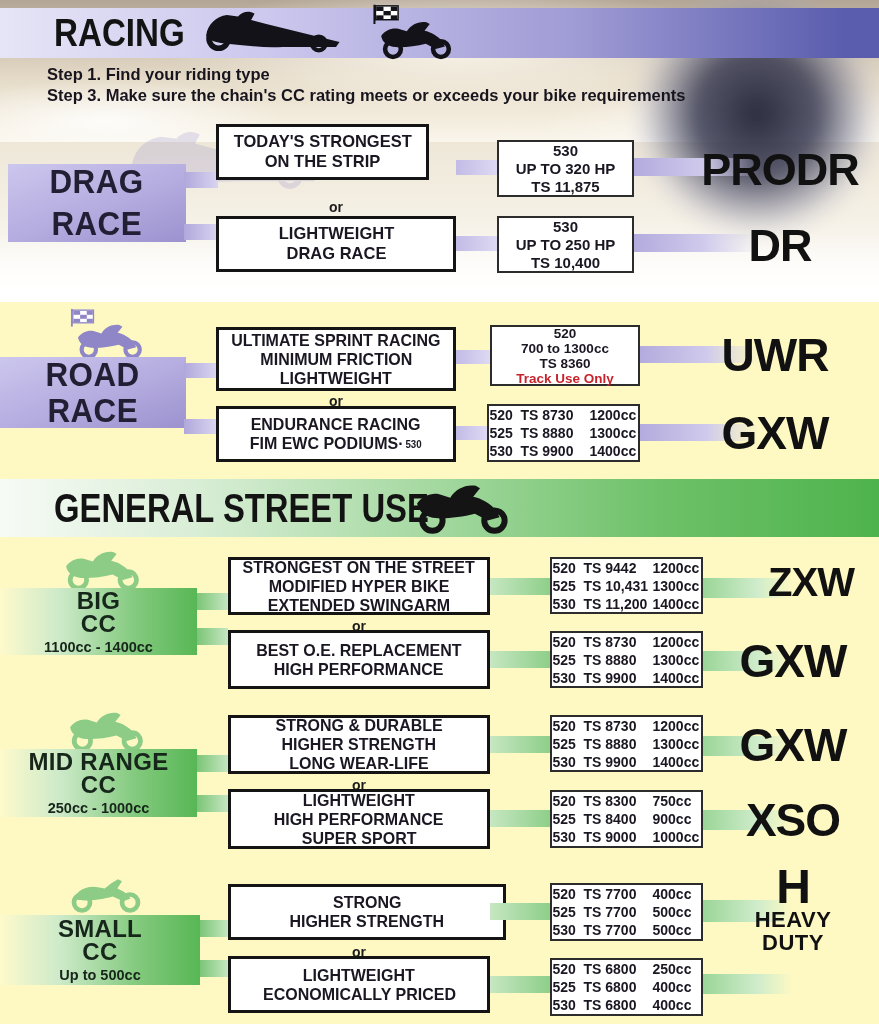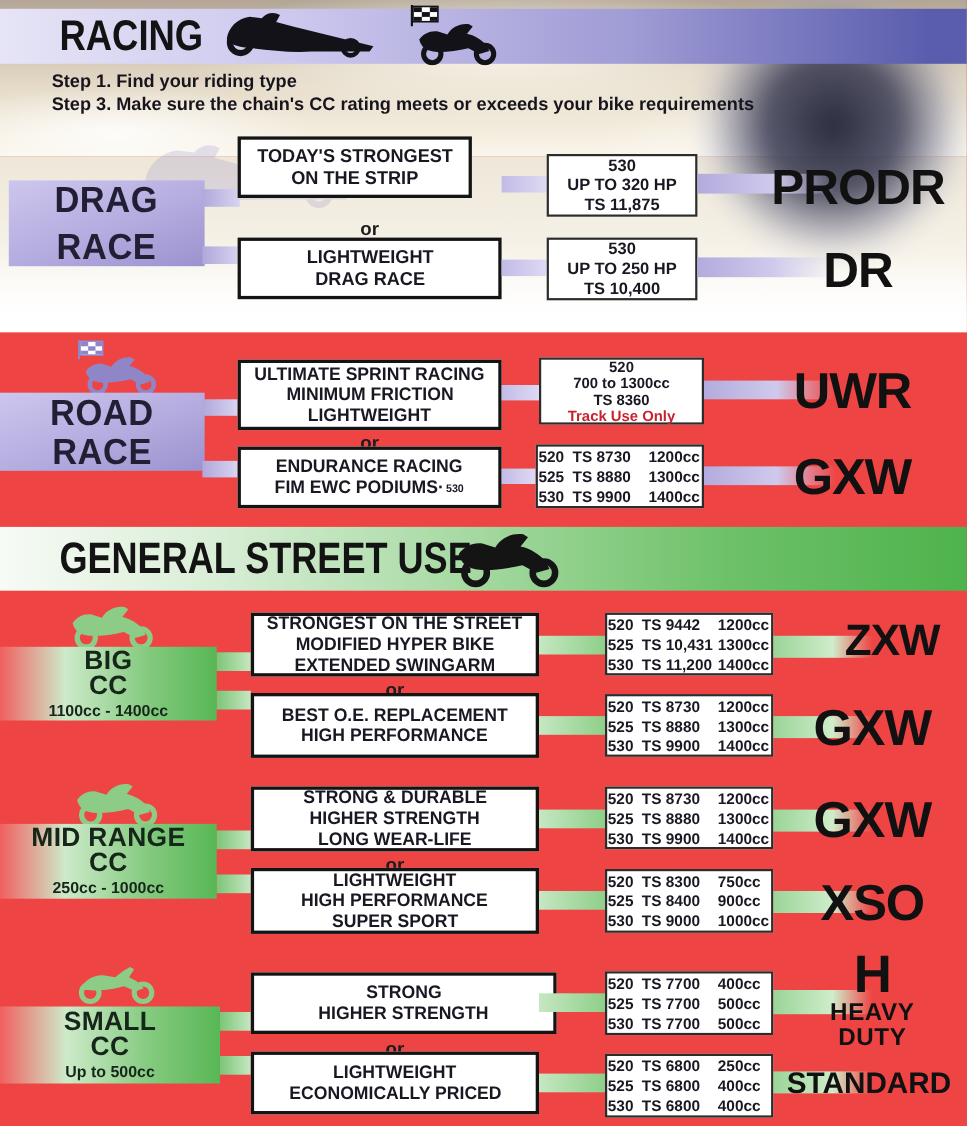--- a/index.html
+++ b/index.html
@@ -1,16 +1,16 @@
 <!DOCTYPE html>
 <html><head>
 <meta charset="utf-8">
 <style>
   html,body{margin:0;padding:0;background:#888;}
-  .canvas{position:relative;width:879px;height:1024px;background:#ef4444;overflow:hidden;
+  .canvas{position:relative;width:879px;height:1024px;background:#fef9c3;overflow:hidden;
           font-family:"Liberation Sans","DejaVu Sans",sans-serif;color:#19161f;}
   .abs{position:absolute;}
   
   .bg-sky{left:0;top:0;width:879px;height:142px;
     background:
       radial-gradient(ellipse 260px 60px at 12% 85%, rgba(255,255,255,.85), rgba(255,255,255,0) 70%),
       radial-gradient(ellipse 420px 90px at 52% 35%, rgba(252,248,238,.9), rgba(252,248,238,0) 70%),
       radial-gradient(ellipse 300px 70px at 85% 90%, rgba(255,255,255,.6), rgba(255,255,255,0) 70%),
       linear-gradient(180deg,#b3a696 0%,#cbbfae 25%,#e4dac7 55%,#f4edde 85%,#faf6ec 100%);}
   .bg-road{left:0;top:142px;width:879px;height:160px;
@@ -53,21 +53,21 @@
   .catbox.big .l{font-size:17px;line-height:20px;}
   .suffix{font-size:10px;vertical-align:1px;margin-left:2px;}
   .specbox{border:2px solid #2c2c2c;background:#fff;display:flex;flex-direction:column;
     align-items:center;justify-content:center;text-align:center;font-weight:bold;color:#1a1722;box-sizing:border-box;}
   .specbox .l{font-size:15px;line-height:18px;white-space:nowrap;}
   .specbox .l.sm{font-size:13.5px;line-height:15px;}
   .red{color:#c8232c;}
   .spec-rows{display:flex;flex-direction:column;justify-content:center;height:100%;width:100%;}
   .spec-row{display:grid;grid-template-columns:26px 64px 48px;column-gap:5px;justify-content:center;
     font-size:14px;line-height:18px;font-weight:bold;text-align:left;white-space:nowrap;}
-  .or{font-size:17px;font-weight:bold;text-align:center;color:#1c1c1c;}
+  .or{font-size:14px;font-weight:bold;text-align:center;color:#1c1c1c;}
   .code{font-weight:bold;color:#111;text-align:center;letter-spacing:-1px;white-space:nowrap;}
   .code-sub{font-weight:bold;color:#111;text-align:center;font-size:22px;line-height:21px;letter-spacing:.5px;}
   .icon{display:block;}
 </style>
 </head>
 <body>
 
 <svg width="0" height="0" style="position:absolute">
   <defs>
     <symbol id="bike-sport" viewBox="0 0 120 64">
@@ -435,15 +435,14 @@
           <span class="spec-cell">400cc</span>
         </div>
         <div class="spec-row">
           <span class="spec-cell">530</span>
           <span class="spec-cell">TS 6800</span>
           <span class="spec-cell">400cc</span>
         </div>
       </div>
   </div>
   <div class="abs conn-g-fade" style="left:703px;top:974px;width:90px;height:20px"></div>
-  <div class="abs code" style="left:705px;top:970px;width:170px;font-size:27px;letter-spacing:0">STANDARD</div>
 
 </div>
 
 </body></html>

